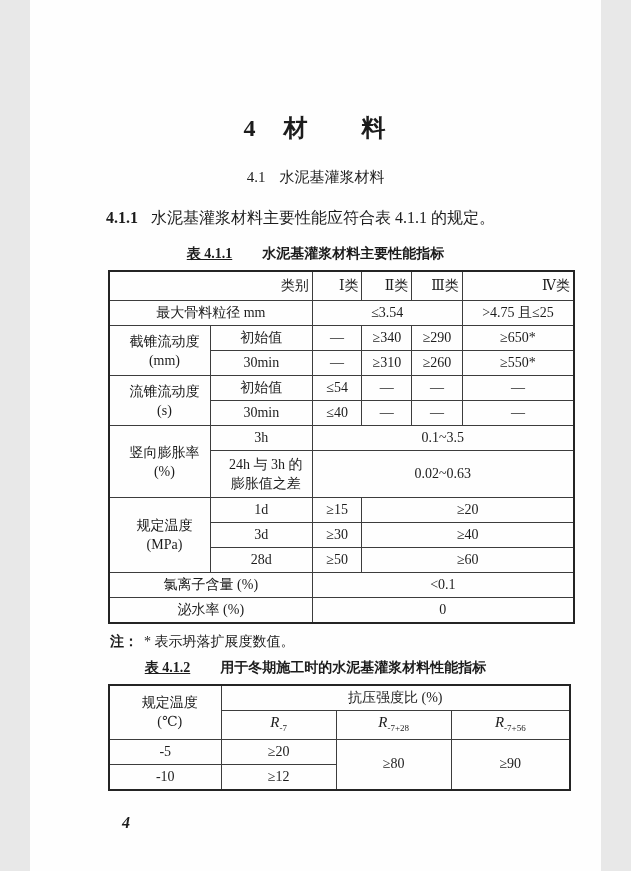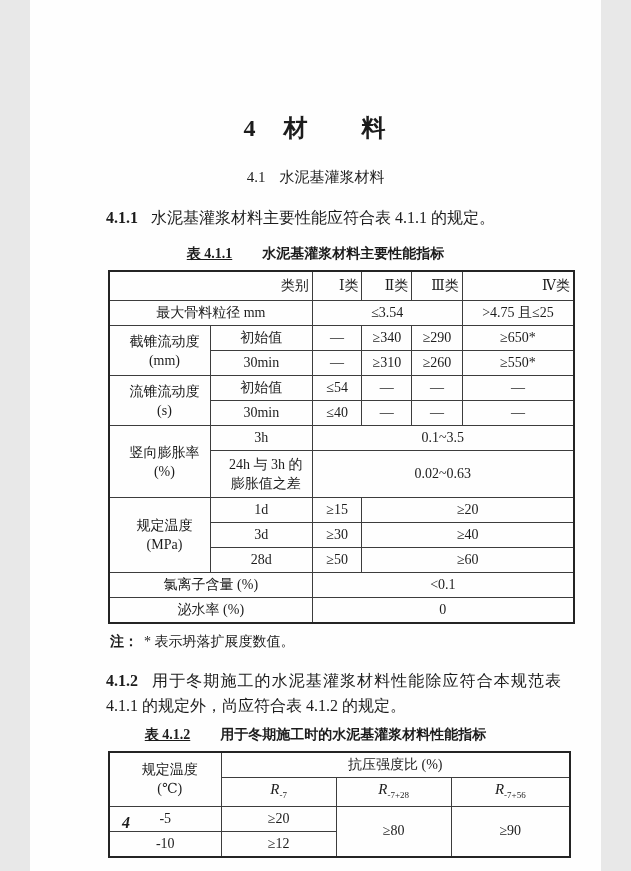--- a/index.html
+++ b/index.html
@@ -156,26 +156,20 @@
       <td colspan="2">泌水率 (%)</td>
       <td colspan="4">0</td>
     </tr>
   </tbody>
     </table>
 
   <div class="note">
     <span class="note-label">注：</span><span>* 表示坍落扩展度数值。</span>
   </div>
 
-  <div class="clause" style="margin-top:17px">
-    <div class="line-just">
-      <span class="num">4.1.2</span><span>用于冬期施工的水泥基灌浆材料性能除应符合本规范表</span>
-    </div>
-    <div>4.1.1 的规定外，尚应符合表 4.1.2 的规定。</div>
-  </div>
 
   <div class="tbl-caption" style="margin-top:8px">
     <span class="cap-label">表 4.1.2</span><span>用于冬期施工时的水泥基灌浆材料性能指标</span>
   </div>
 
   <table class="t2">
     <colgroup>
       <col style="width:24.3%">
         <col style="width:25.0%">
       <col style="width:24.9%">

